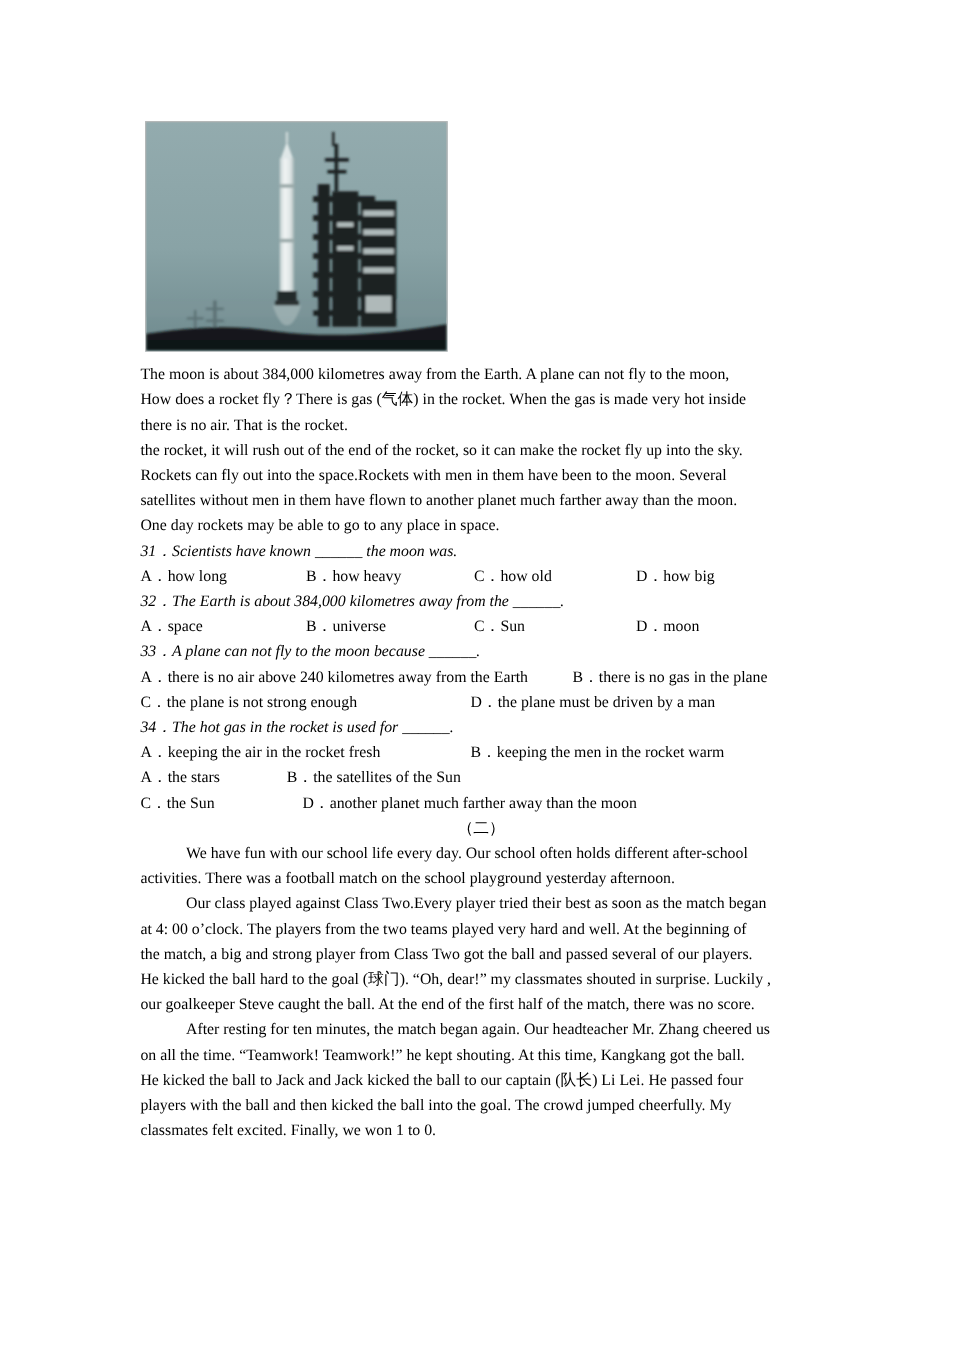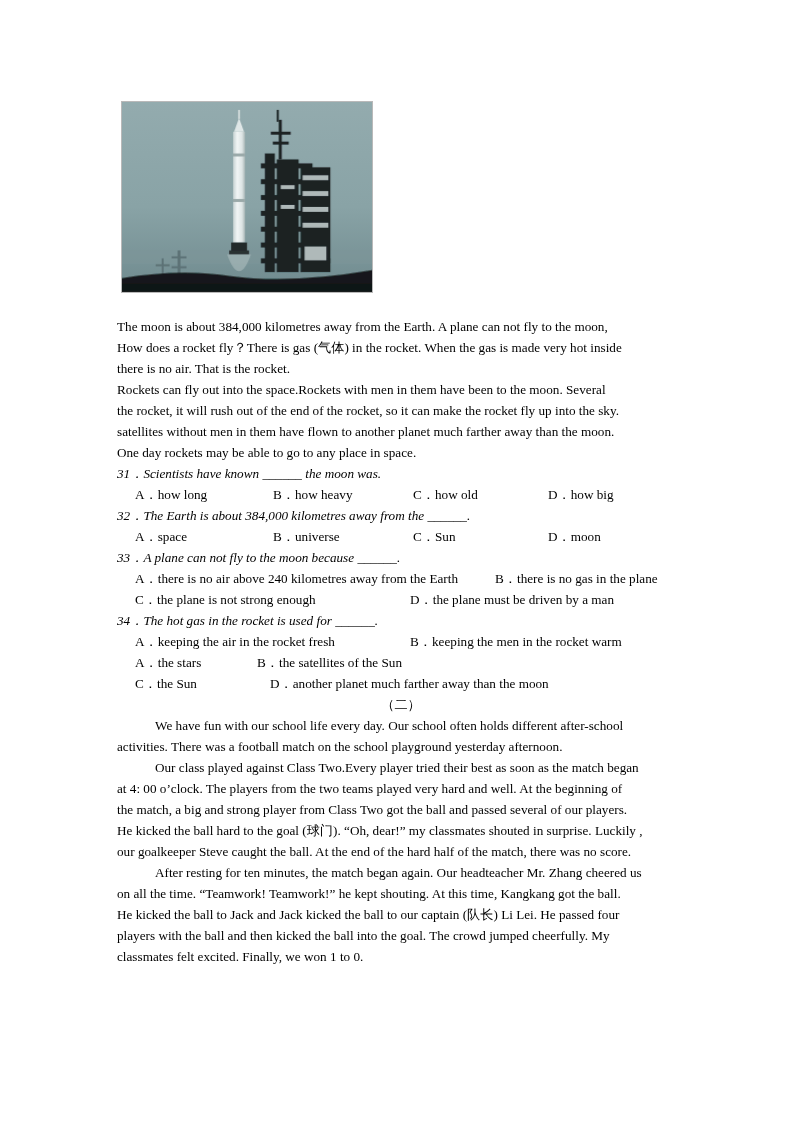--- a/index.html
+++ b/index.html
@@ -34,37 +34,36 @@
     box-sizing: border-box;
     overflow: hidden;
     background: #8aa5a8;
   }
   .photo-svg { display: block; width: 100%; height: 100%; }
 
   
   .content {
     position: absolute;
     left: 117px;
-    top: 316px;
+    top: 301px;
     width: 568px;
     font-size: 13.2px;
     line-height: 21px;
   }
   .line {
     white-space: pre-wrap;
     min-height: 21px;
   }
   .indent { text-indent: 38px; }
 
   .q-line { white-space: pre-wrap; font-style: italic; }
 
   .opt-row {
     display: flex;
     white-space: pre-wrap;
-    margin-left: 18px;
   }
   .opt { flex: 0 0 auto; }
   
   .opt-row.cols4 .opt:nth-child(1) { width: 138px; }
   .opt-row.cols4 .opt:nth-child(2) { width: 140px; }
   .opt-row.cols4 .opt:nth-child(3) { width: 135px; }
   .opt-row.cols4 .opt:nth-child(4) { width: auto; }
 
   
   .opt-row.cols2w .opt:nth-child(1) { width: 360px; }
@@ -168,22 +167,22 @@
       </g>
     </svg>
   </div>
 
   <div class="content">
 
     <div>
       <div class="line">The moon is about 384,000 kilometres away from the Earth. A plane can not fly to the moon,</div>
       <div class="line">How does a rocket fly？There is gas (气体) in the rocket. When the gas is made very hot inside</div>
       <div class="line">there is no air. That is the rocket.</div>
+      <div class="line">the rocket, it will rush out of the end of the rocket, so it can make the rocket fly up into the sky.</div>
       <div class="line">Rockets can fly out into the space.Rockets with men in them have been to the moon. Several</div>
-      <div class="line">the rocket, it will rush out of the end of the rocket, so it can make the rocket fly up into the sky.</div>
       <div class="line">satellites without men in them have flown to another planet much farther away than the moon.</div>
       <div class="line">One day rockets may be able to go to any place in space.</div>
     </div>
 
     <div>
       <div class="q-line">31．Scientists have known ______ the moon was.</div>
       <div class="opt-row cols4">
         <span class="opt">A．how long</span>
         <span class="opt">B．how heavy</span>
         <span class="opt">C．how old</span>
@@ -235,21 +234,21 @@
     <div class="divider-two">（二）</div>
 
     <div>
       <div class="line indent">We have fun with our school life every day. Our school often holds different after-school</div>
       <div class="line">activities. There was a football match on the school playground yesterday afternoon.</div>
 
       <div class="line indent">Our class played against Class Two.Every player tried their best as soon as the match began</div>
       <div class="line">at 4: 00 o’clock. The players from the two teams played very hard and well. At the beginning of</div>
       <div class="line">the match, a big and strong player from Class Two got the ball and passed several of our players.</div>
       <div class="line">He kicked the ball hard to the goal (球门). “Oh, dear!” my classmates shouted in surprise. Luckily ,</div>
-      <div class="line">our goalkeeper Steve caught the ball. At the end of the hard half of the match, there was no score.</div>
+      <div class="line">our goalkeeper Steve caught the ball. At the end of the first half of the match, there was no score.</div>
 
       <div class="line indent">After resting for ten minutes, the match began again. Our headteacher Mr. Zhang cheered us</div>
       <div class="line">on all the time. “Teamwork! Teamwork!” he kept shouting. At this time, Kangkang got the ball.</div>
       <div class="line">He kicked the ball to Jack and Jack kicked the ball to our captain (队长) Li Lei. He passed four</div>
       <div class="line">players with the ball and then kicked the ball into the goal. The crowd jumped cheerfully. My</div>
       <div class="line">classmates felt excited. Finally, we won 1 to 0.</div>
     </div>
 
   </div>
 </div>

